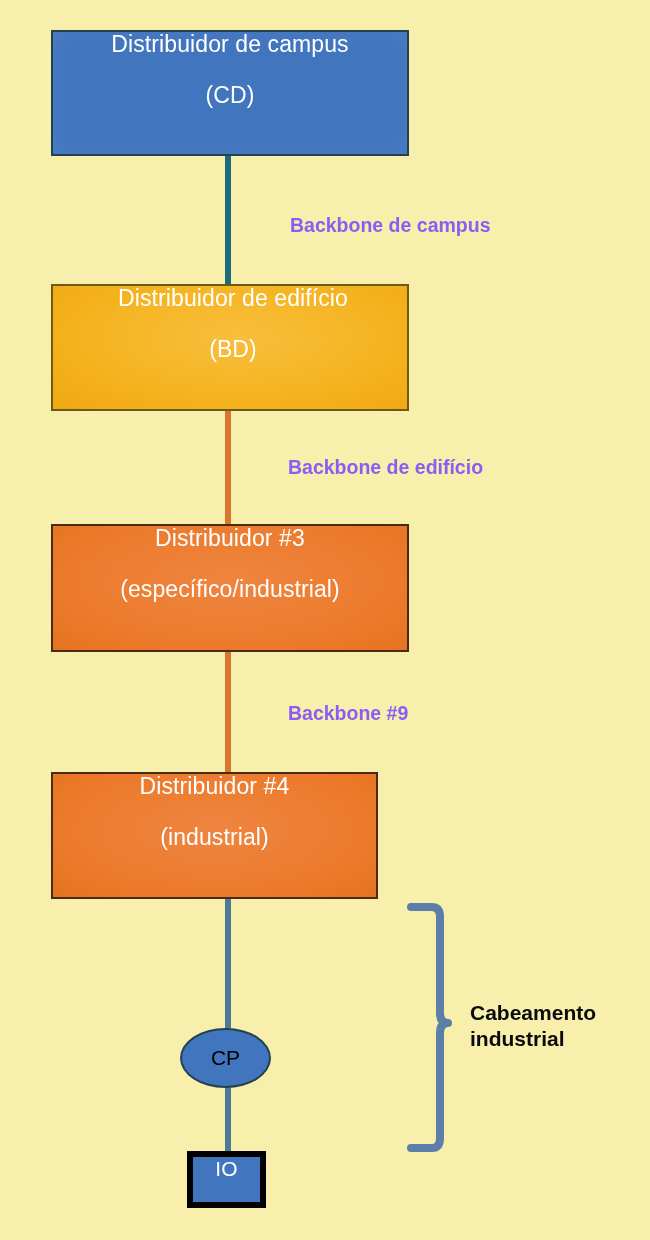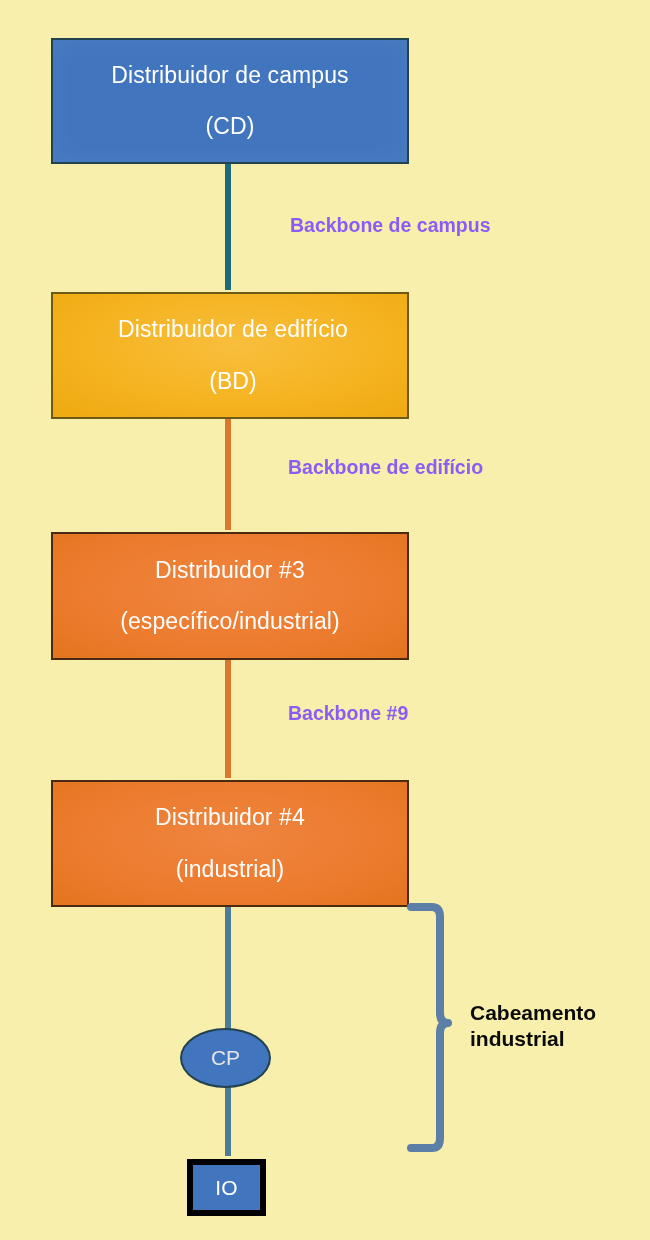--- a/index.html
+++ b/index.html
@@ -27,25 +27,24 @@
     width: 6px;
   }
 
   
   .node {
     position: absolute;
     box-sizing: border-box;
     display: flex;
     flex-direction: column;
     align-items: center;
-    justify-content: center;
+    justify-content: flex-start;
     color: #ffffff;
     text-align: center;
     letter-spacing: 0.1px;
-    margin-top: 8px;
   }
   .node .line1 {
     font-size: 23px;
     line-height: 1.1;
   }
   .node .line2 {
     font-size: 23px;
     line-height: 1.1;
     margin-top: 26px;
   }
@@ -71,21 +70,21 @@
     border: 6px solid #000000;
   }
   .node-io .line1 { font-size: 21px; }
 
   
   .ellipse-cp {
     position: absolute;
     display: flex;
     align-items: center;
     justify-content: center;
-    color: #e5e5e5;
+    color: #000000;
     font-size: 21px;
     background: #4175be;
     border: 2px solid #23424f;
     border-radius: 50%;
     box-sizing: border-box;
   }
 
   
   .edge-label {
     position: absolute;
@@ -134,21 +133,21 @@
   <div class="node node-bd" style="left:51px; top:284px; width:358px; height:127px;">
     <span class="line1">Distribuidor de edifício</span>
     <span class="line2">(BD)</span>
   </div>
 
   <div class="node node-orange" style="left:51px; top:524px; width:358px; height:128px;">
     <span class="line1">Distribuidor #3</span>
     <span class="line2">(específico/industrial)</span>
   </div>
 
-  <div class="node node-orange" style="left:51px; top:772px; width:358px; height:127px;">
+  <div class="node node-orange" style="left:51px; top:772px; width:327px; height:127px;">
     <span class="line1">Distribuidor #4</span>
     <span class="line2">(industrial)</span>
   </div>
 
   <div class="ellipse-cp" style="left:180px; top:1028px; width:91px; height:60px;">
     <span>CP</span>
   </div>
 
   <div class="node node-io" style="left:187px; top:1151px; width:79px; height:57px;">
     <span class="line1">IO</span>

